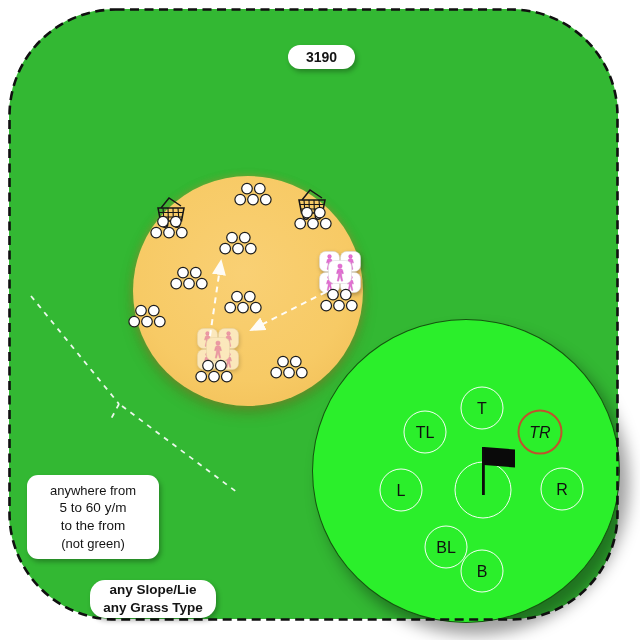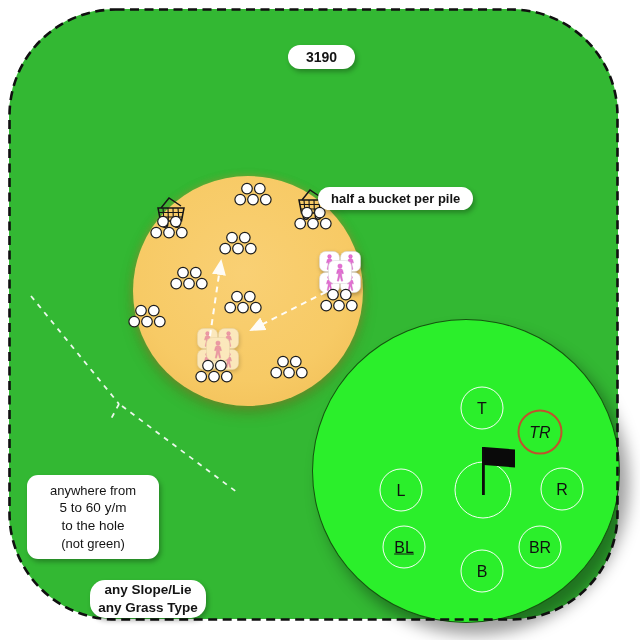--- a/index.html
+++ b/index.html
@@ -31,21 +31,21 @@
   #field-border{left:0;top:0;width:640px;height:640px;z-index:7;pointer-events:none;}
   
   .pill{position:absolute;background:#fff;border-radius:13px;display:flex;flex-direction:column;
      align-items:center;justify-content:center;text-align:center;
      box-shadow:2px 3px 5px rgba(0,0,0,.28);z-index:8;line-height:1.32;}
   #badge{left:288px;top:45px;width:67px;height:24px;font-size:14px;font-weight:700;}
   #bucket-note{left:318px;top:187px;height:23px;padding:0 13px;border-radius:12px;
      font-size:13px;font-weight:600;flex-direction:row;}
   #distance-note{left:27px;top:437px;width:128px;padding:7px 2px;border-radius:11px;font-size:13px;margin-top:38px;}
   #distance-note .b{font-weight:400;font-size:13.5px;}
-  #conditions-note{left:90px;top:580px;width:116px;height:38px;border-radius:15px;
+  #conditions-note{left:90px;top:580px;width:126px;height:38px;border-radius:15px;
      font-size:13.5px;font-weight:600;}
 </style>
 </head>
 <body>
 
 <div id="stage">
   <div id="field-bg" class="abs"></div>
   <div id="sand-circle" class="abs"></div>
 
   <svg id="scene" class="abs" viewBox="0 0 640 640" xmlns="http://www.w3.org/2000/svg">
@@ -230,36 +230,33 @@
   </svg>
 
   <svg id="field-border" class="abs" viewBox="0 0 640 640" xmlns="http://www.w3.org/2000/svg">
     <rect x="9.5" y="9.5" width="608" height="610" rx="106" fill="none" stroke="#101010" stroke-width="2.6" stroke-dasharray="9 5.5"></rect>
   </svg>
 
   <div id="badge" class="pill">
     <span>3190</span>
   </div>
 
-  <div id="bucket-note" class="pill">
-    <span>half a bucket per pile</span>
-  </div>
 
   <div id="distance-note" class="pill">
     <div>anywhere from</div>
     <div class="b">5 to 60 y/m</div>
-    <div class="b">to the hole</div>
+    <div class="b">to the from</div>
     <div>(not green)</div>
   </div>
 
   <div id="conditions-note" class="pill">
     <div>any Slope/Lie</div>
     <div>any Grass Type</div>
   </div>
 <div class="target" style="left: 482px; top: 408px;">T</div>
+    <div class="target" style="left: 425px; top: 432px;">TL</div>
     <div class="target highlight" style="left: 540px; top: 432px; font-style: italic;">TR</div>
     <div class="target" style="left: 401px; top: 490px;">L</div>
     <div class="target" style="left: 562px; top: 489px;">R</div>
-    <div class="target" style="left: 404px; top: 547px; text-decoration: underline;">BL</div>
+    <div class="target" style="left: 446px; top: 547px;">BL</div>
     <div class="target" style="left: 482px; top: 571px;">B</div>
-    <div class="target" style="left: 540px; top: 547px;">BR</div>
     <div id="hole-circle" style="left: 483px; top: 490px;"></div>
   </div>
 
 </body></html>

